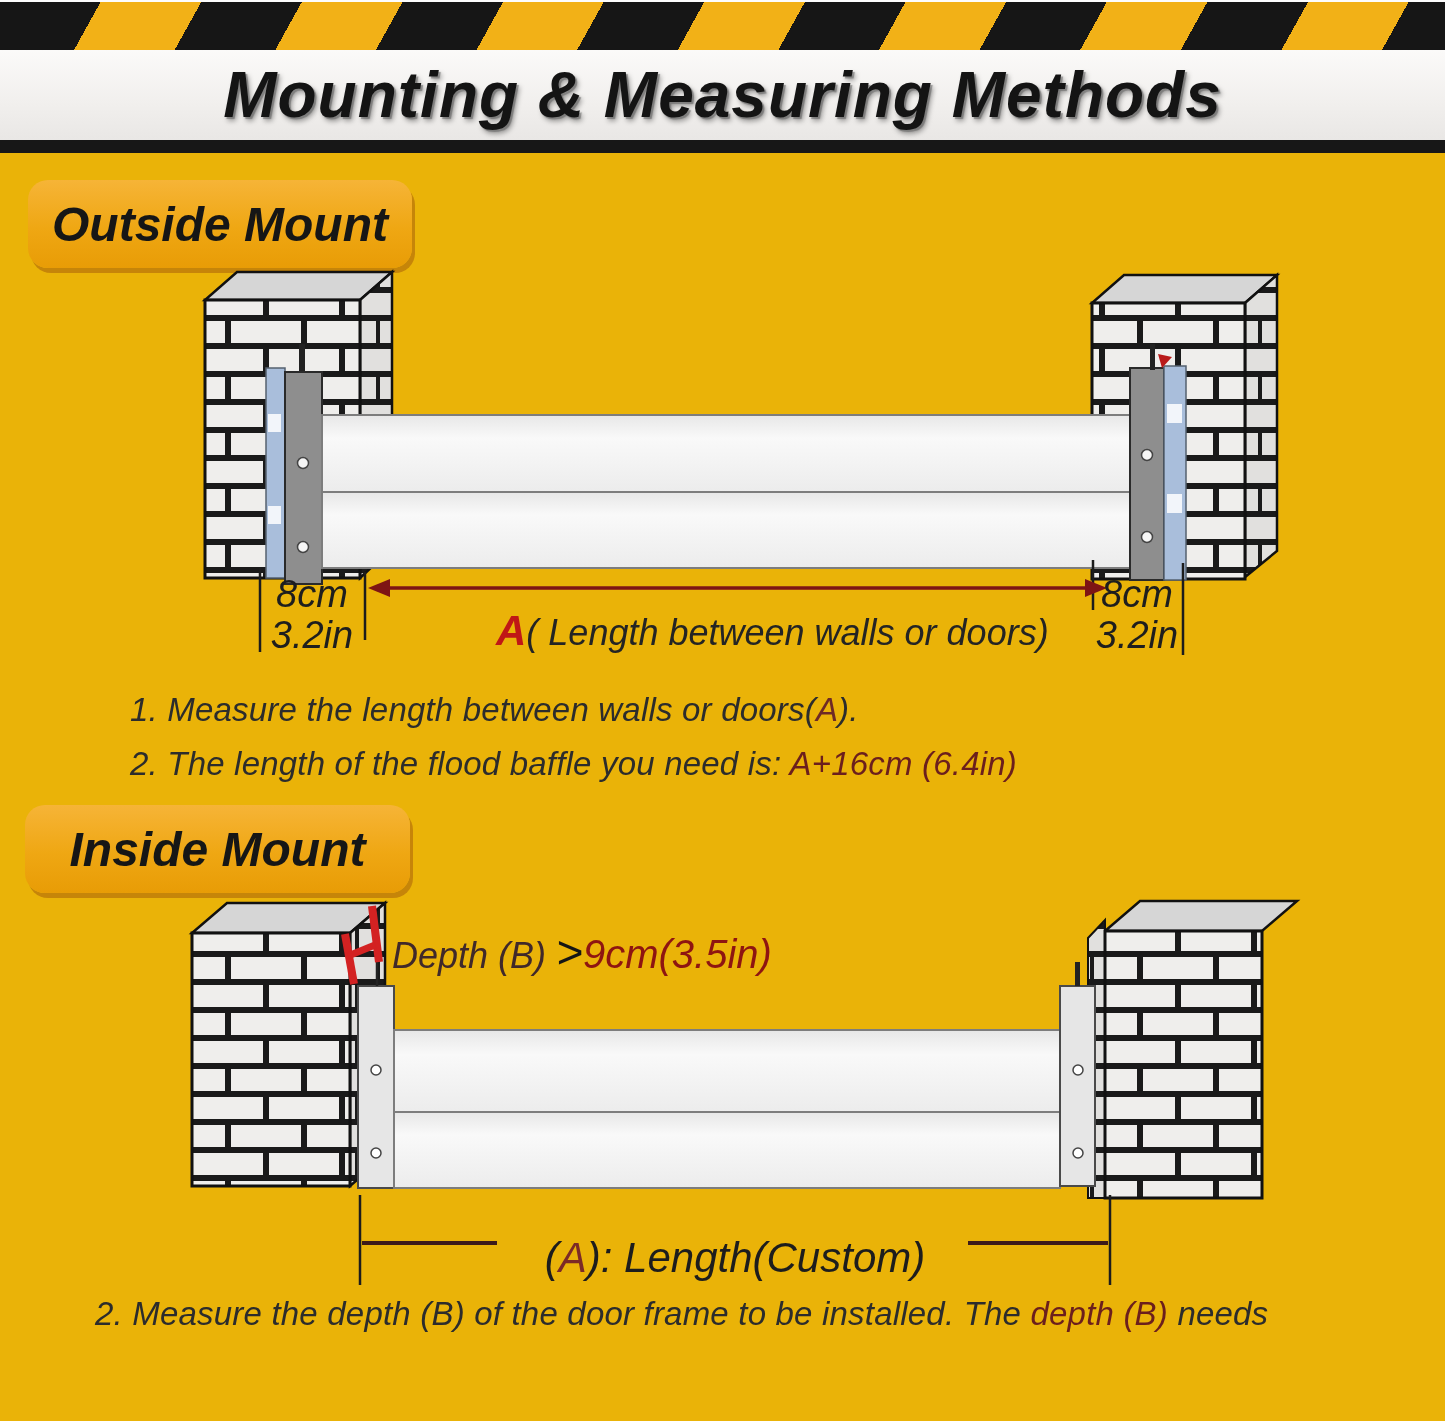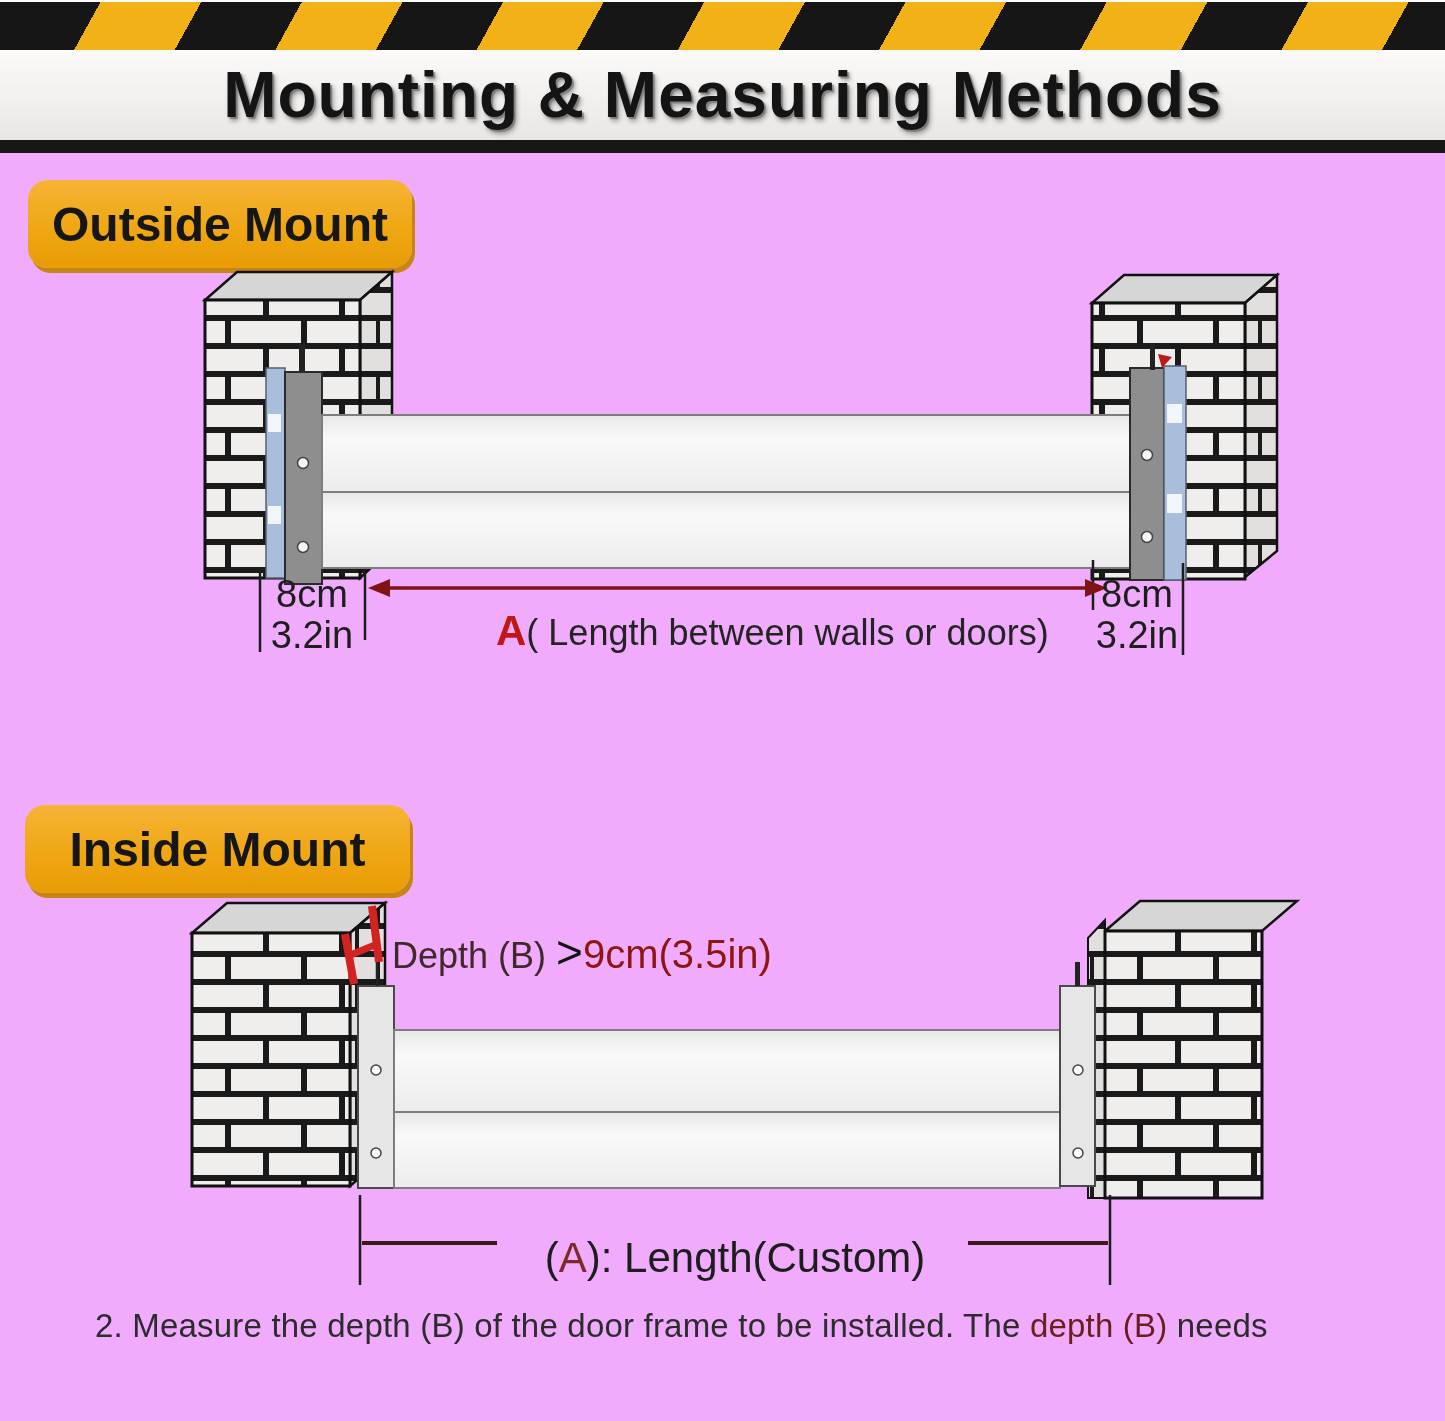--- a/index.html
+++ b/index.html
@@ -1,18 +1,18 @@
 <!DOCTYPE html>
 <html><head>
 <meta charset="utf-8">
 <style>
   html,body{margin:0;padding:0;background:#ffffff;}
   .page{
     position:relative;width:1445px;height:1421px;overflow:hidden;
-    background:#f0abfc;font-family:"Liberation Sans",sans-serif;
+    background:#eab308;font-family:"Liberation Sans",sans-serif;font-style:italic;
   }
   
   .hazard{
     position:absolute;left:0;top:0;width:1445px;height:50px;
     background:repeating-linear-gradient(119deg,#161616 0 88px,#f2b117 88px 176px);
     border-top:2px solid #fdfdfd;
   }
   .title-band{
     position:absolute;left:0;top:50px;width:1445px;height:90px;
     background:linear-gradient(180deg,#fbfaf9 0%,#f1efed 60%,#e9e7e5 100%);
@@ -45,21 +45,21 @@
   .t-depth-gt{font-size:46px;fill:#151515;}
   .t-depth-val{font-size:40px;fill:#8e1511;}
   .t-length{font-size:42px;fill:#1d1d1d;}
   .t-length-var{fill:#7c2a27;}
   
   .instr{position:absolute;font-size:33px;color:#2c2c2c;letter-spacing:.2px;}
   .instr .line{line-height:40px;}
   .instr-outside{left:130px;top:690px;width:1260px;}
   .instr-outside .line + .line{margin-top:14px;}
   .instr-inside{left:95px;top:1284px;width:1330px;}
-  .instr-inside .line2{margin-top:22px;}
+  .instr-inside .line2{margin-top:10px;}
   .var-inline{color:#6e2a26;}
   .red-inline{color:#6b1f1d;}
 </style>
 </head>
 <body>
 
 <div class="page">
 
   <div class="hazard"></div>
   <div class="title-band">
@@ -140,20 +140,24 @@
       <polygon points="1107,326 1085,317 1085,335" fill="#7e1414"></polygon>
 
       <text class="t-measure" x="312" y="345" text-anchor="middle">8cm</text>
       <text class="t-measure" x="312" y="386" text-anchor="middle">3.2in</text>
       <text class="t-measure" x="1137" y="345" text-anchor="middle">8cm</text>
       <text class="t-measure" x="1137" y="386" text-anchor="middle">3.2in</text>
       <text x="496" y="383"><tspan class="t-var">A</tspan><tspan class="t-span">( Length between walls or doors)</tspan></text>
     </g>
   </svg>
 
+  <div class="instr instr-outside">
+    <div class="line"><span>1. Measure the length between walls or doors(</span><span class="var-inline">A</span><span>).</span></div>
+    <div class="line"><span>2. The length of the flood baffle you need is: </span><span class="red-inline">A+16cm (6.4in)</span></div>
+  </div>
 
   <div class="pill pill-inside">
     <span>Inside Mount</span>
   </div>
 
   <svg class="diagram diagram-inside" width="1445" height="402" viewBox="0 0 1445 402" xmlns="http://www.w3.org/2000/svg">
     <defs>
       <pattern id="brickB" width="76" height="56" patternUnits="userSpaceOnUse">
         <rect width="76" height="56" fill="#1a1a1a"></rect>
         <rect x="3" y="3" width="70" height="22" fill="#efeeec"></rect>

